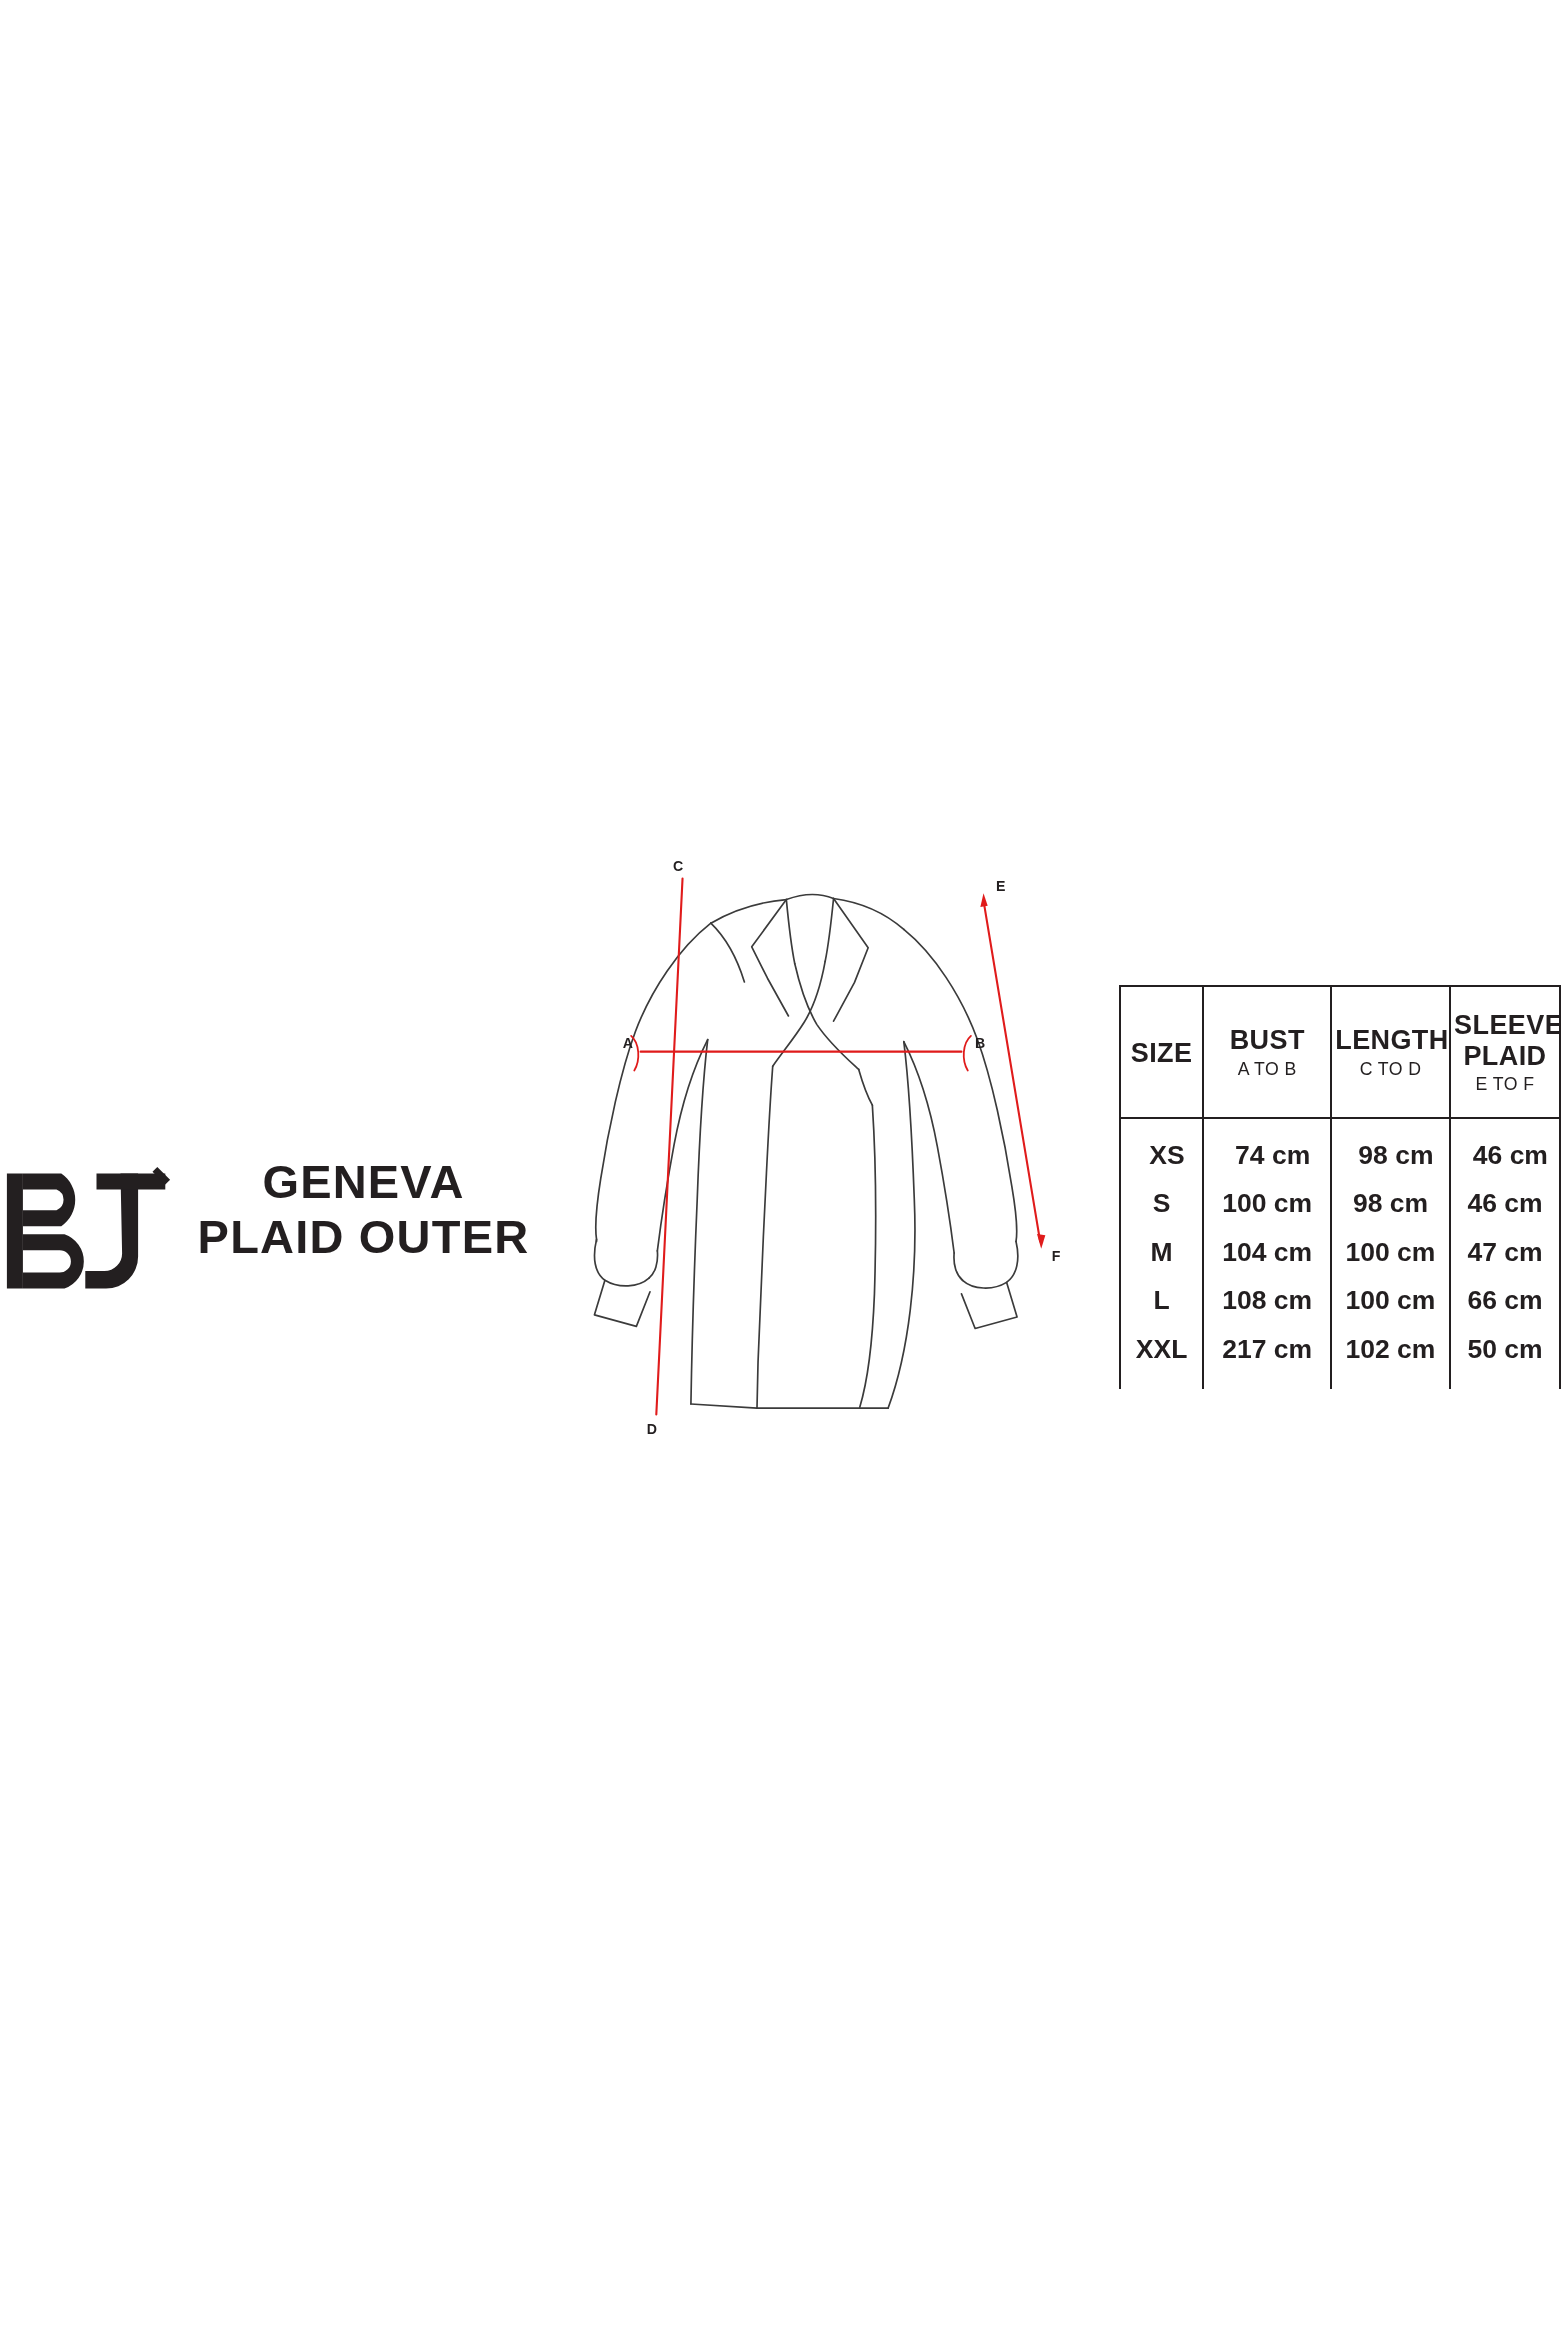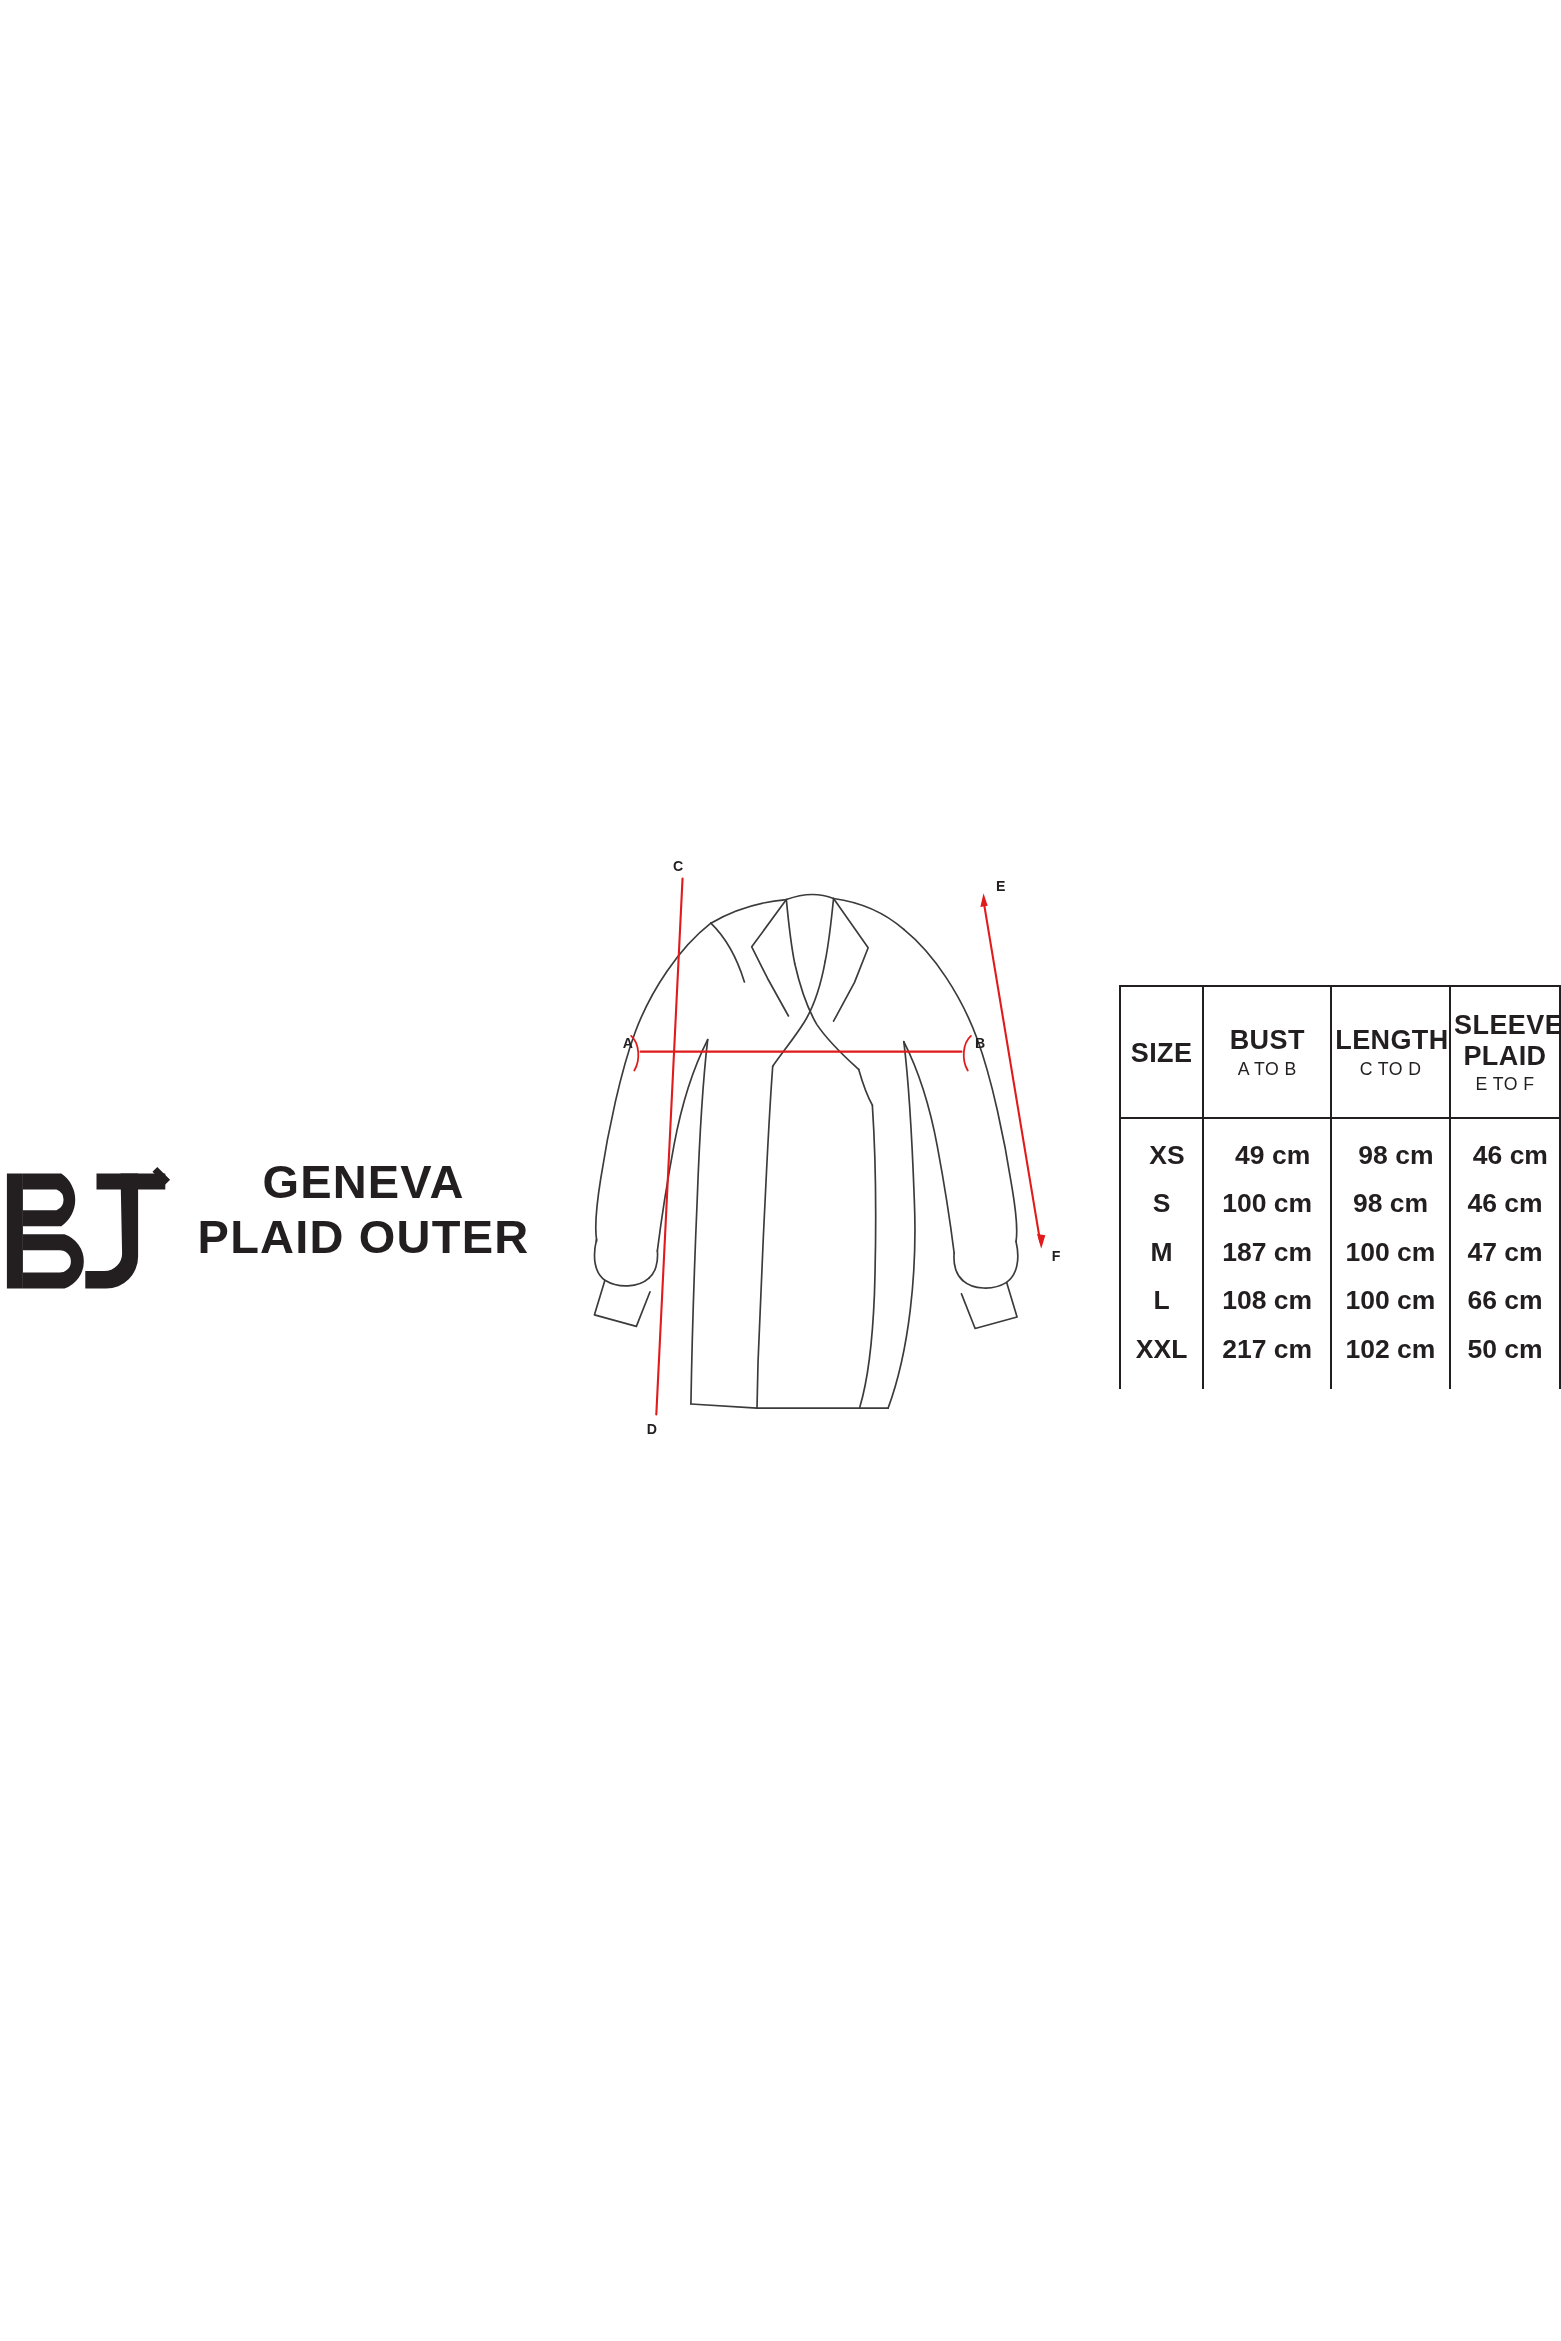--- a/index.html
+++ b/index.html
@@ -234,33 +234,33 @@
           </th>
           <th>
             <span class="th-main">SLEEVE PLAID</span>
             <span class="th-sub">E TO F</span>
           </th>
         </tr>
       </thead>
       <tbody>
         <tr>
           <td class="size-cell">XS</td>
-          <td>49 cm</td>
+          <td>74 cm</td>
           <td>98 cm</td>
           <td>46 cm</td>
         </tr>
         <tr>
           <td class="size-cell">S</td>
           <td>100 cm</td>
           <td>98 cm</td>
           <td>46 cm</td>
         </tr>
         <tr>
           <td class="size-cell">M</td>
-          <td>187 cm</td>
+          <td>104 cm</td>
           <td>100 cm</td>
           <td>47 cm</td>
         </tr>
         <tr>
           <td class="size-cell">L</td>
           <td>108 cm</td>
           <td>100 cm</td>
           <td>66 cm</td>
         </tr>
         <tr>

